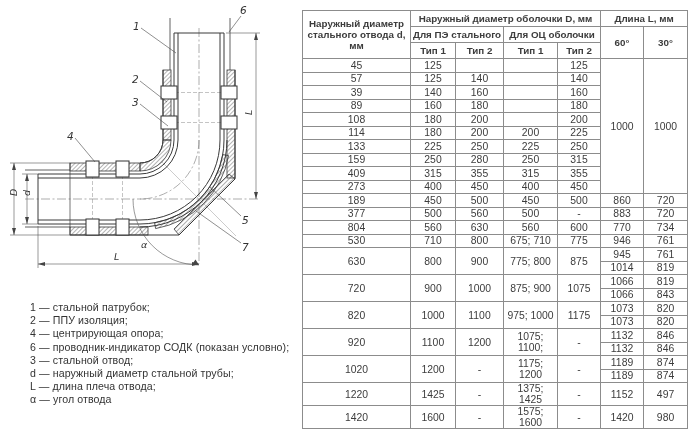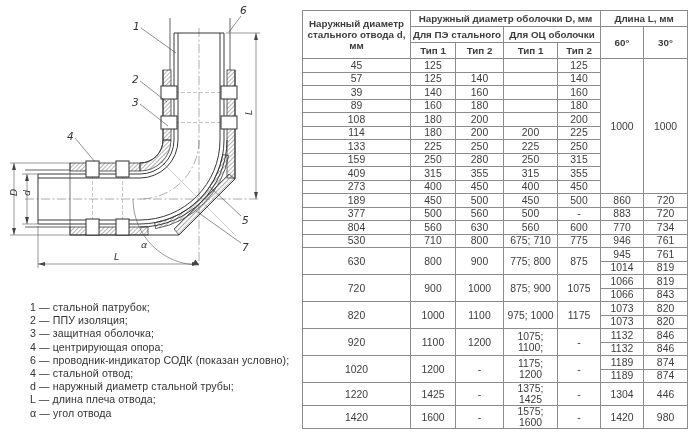--- a/index.html
+++ b/index.html
@@ -145,24 +145,23 @@
     <text x="114" y="260" font-size="9.5">L</text>
     <text x="17" y="202" transform="rotate(-90 14 199)" font-size="9.5">D</text>
     <text x="30" y="202" transform="rotate(-90 27 199)" font-size="9.5">d</text>
     <text x="141" y="248" font-size="9.5">α</text>
   </g>
 </svg>
 
 <div class="legend" id="legend">
     <div>1 — стальной патрубок;</div>
     <div>2 — ППУ изоляция;</div>
-    <div>3 — защитная оболочка;</div>
     <div>4 — центрирующая опора;</div>
     <div>6 — проводник-индикатор СОДК (показан условно);</div>
-    <div>4 — стальной отвод;</div>
+    <div>3 — стальной отвод;</div>
     <div>d — наружный диаметр стальной трубы;</div>
     <div>L — длина плеча отвода;</div>
     <div>α — угол отвода</div>
   </div>
 
 <table class="spec-table">
   <colgroup id="cols">
       <col style="width: 108px;">
       <col style="width: 45px;">
       <col style="width: 48px;">
@@ -364,22 +363,22 @@
       <tr>
         <td>1189</td>
         <td>874</td>
       </tr>
       <tr>
         <td>1220</td>
         <td>1425</td>
         <td>-</td>
         <td>1375; 1425</td>
         <td>-</td>
-        <td>1304</td>
-        <td>446</td>
+        <td>1152</td>
+        <td>497</td>
       </tr>
       <tr>
         <td>1420</td>
         <td>1600</td>
         <td>-</td>
         <td>1575; 1600</td>
         <td>-</td>
         <td>1420</td>
         <td>980</td>
       </tr>

